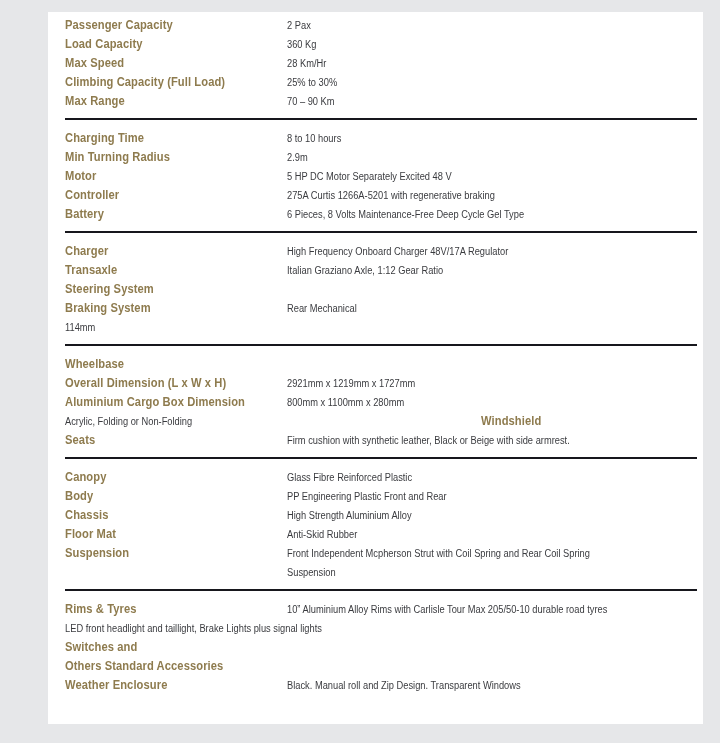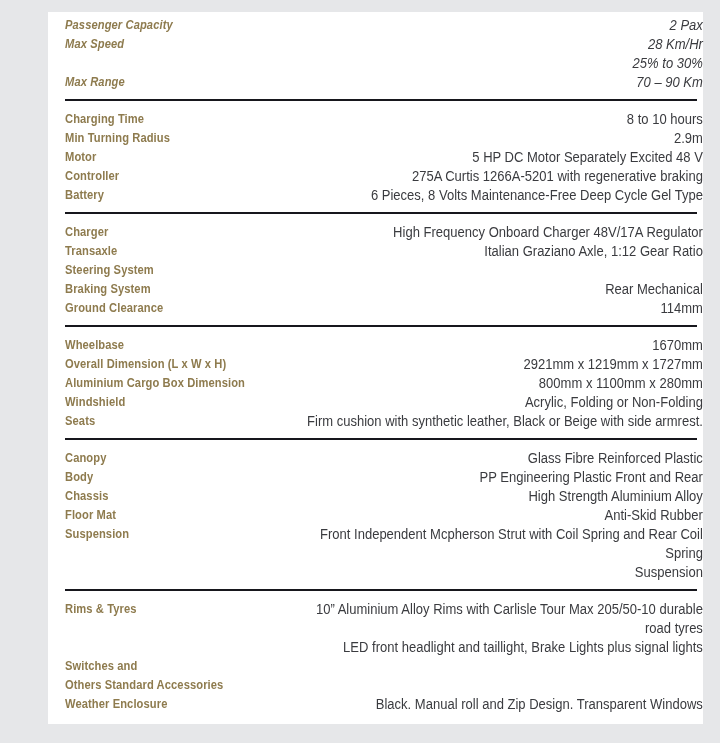--- a/index.html
+++ b/index.html
@@ -18,21 +18,20 @@
     width: 655px;
     height: 712px;
     background: var(--card-bg, #ffffff);
     box-sizing: border-box;
   }
   .section {
     padding: 9px 0 7px 17px;
   }
   .section.first {
     padding-top: 4px;
-    font-style: italic;
   }
   .divider {
     height: 2px;
     margin-left: 17px;
     width: 632px;
     background: var(--divider-color, #17171d);
   }
   .row {
     display: flex;
     align-items: flex-start;
@@ -50,40 +49,44 @@
   .cell.label {
     flex: 0 0 222px;
     font-size: 12px;
     font-weight: 700;
     color: var(--label-color, #8e7b4e);
     letter-spacing: 0.1px;
   }
   .cell.value {
     flex: 1 1 auto;
     min-width: 0;
-    font-size: 14px;
+    font-size: 10px;
     font-weight: 400;
     color: var(--value-color, #3a3b3f);
-    text-align: right;
   }
 </style>
 </head>
 <body>
 
 <div class="spec-card">
     <div class="section first">
       <div class="row">
         <div class="cell label"><span class="cell-inner">Passenger Capacity</span></div>
         <div class="cell value"><span class="cell-inner">2 Pax</span></div>
       </div>
       <div class="row">
+        <div class="cell label"><span class="cell-inner">Load Capacity</span></div>
+        <div class="cell value"><span class="cell-inner">360 Kg</span></div>
+      </div>
+      <div class="row">
         <div class="cell label"><span class="cell-inner">Max Speed</span></div>
         <div class="cell value"><span class="cell-inner">28 Km/Hr</span></div>
       </div>
       <div class="row">
+        <div class="cell label"><span class="cell-inner">Climbing Capacity (Full Load)</span></div>
         <div class="cell value"><span class="cell-inner">25% to 30%</span></div>
       </div>
       <div class="row">
         <div class="cell label"><span class="cell-inner">Max Range</span></div>
         <div class="cell value"><span class="cell-inner">70 – 90 Km</span></div>
       </div>
     </div>
     <div class="divider"></div>
     <div class="section">
       <div class="row">
@@ -118,41 +121,39 @@
         <div class="cell value"><span class="cell-inner">Italian Graziano Axle, 1:12 Gear Ratio</span></div>
       </div>
       <div class="row">
         <div class="cell label"><span class="cell-inner">Steering System</span></div>
       </div>
       <div class="row">
         <div class="cell label"><span class="cell-inner">Braking System</span></div>
         <div class="cell value"><span class="cell-inner">Rear Mechanical</span></div>
       </div>
       <div class="row">
-        <div class="cell label"><span class="cell-inner">Ground Clearance</span></div>
         <div class="cell value"><span class="cell-inner">114mm</span></div>
       </div>
     </div>
     <div class="divider"></div>
     <div class="section">
       <div class="row">
         <div class="cell label"><span class="cell-inner">Wheelbase</span></div>
-        <div class="cell value"><span class="cell-inner">1670mm</span></div>
       </div>
       <div class="row">
         <div class="cell label"><span class="cell-inner">Overall Dimension (L x W x H)</span></div>
         <div class="cell value"><span class="cell-inner">2921mm x 1219mm x 1727mm</span></div>
       </div>
       <div class="row">
         <div class="cell label"><span class="cell-inner">Aluminium Cargo Box Dimension</span></div>
         <div class="cell value"><span class="cell-inner">800mm x 1100mm x 280mm</span></div>
       </div>
       <div class="row">
+        <div class="cell value"><span class="cell-inner">Acrylic, Folding or Non-Folding</span></div>
         <div class="cell label"><span class="cell-inner">Windshield</span></div>
-        <div class="cell value"><span class="cell-inner">Acrylic, Folding or Non-Folding</span></div>
       </div>
       <div class="row">
         <div class="cell label"><span class="cell-inner">Seats</span></div>
         <div class="cell value"><span class="cell-inner">Firm cushion with synthetic leather, Black or Beige with side armrest.</span></div>
       </div>
     </div>
     <div class="divider"></div>
     <div class="section">
       <div class="row">
         <div class="cell label"><span class="cell-inner">Canopy</span></div>

